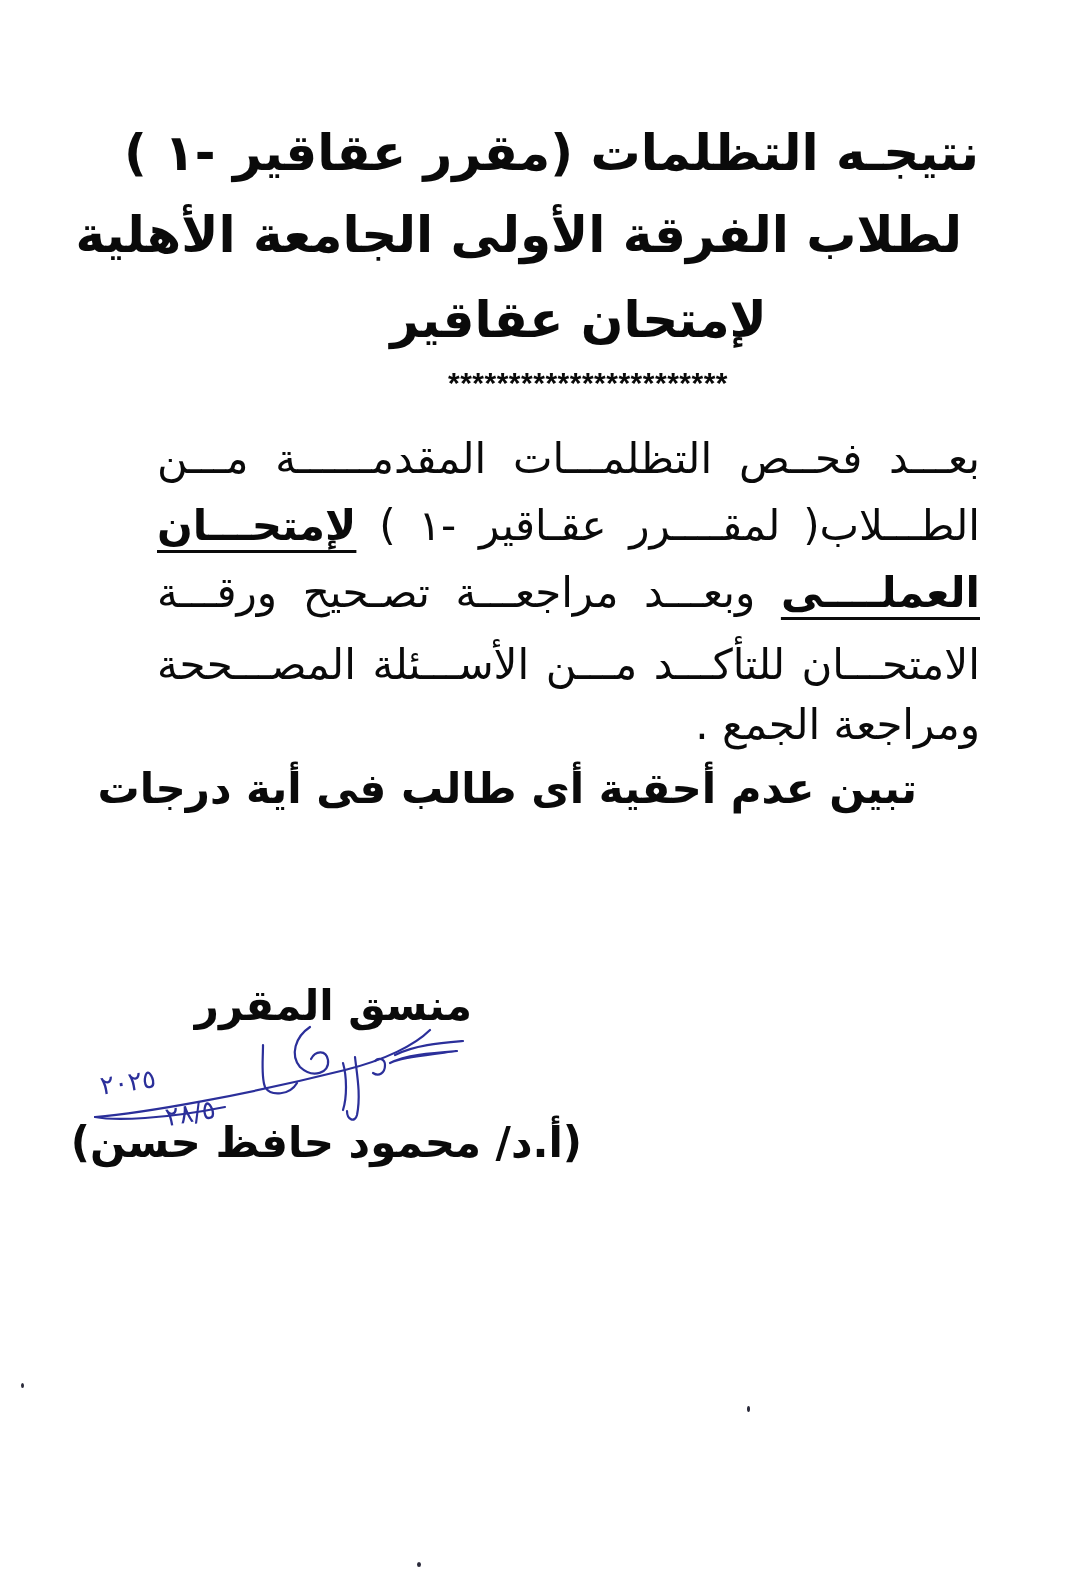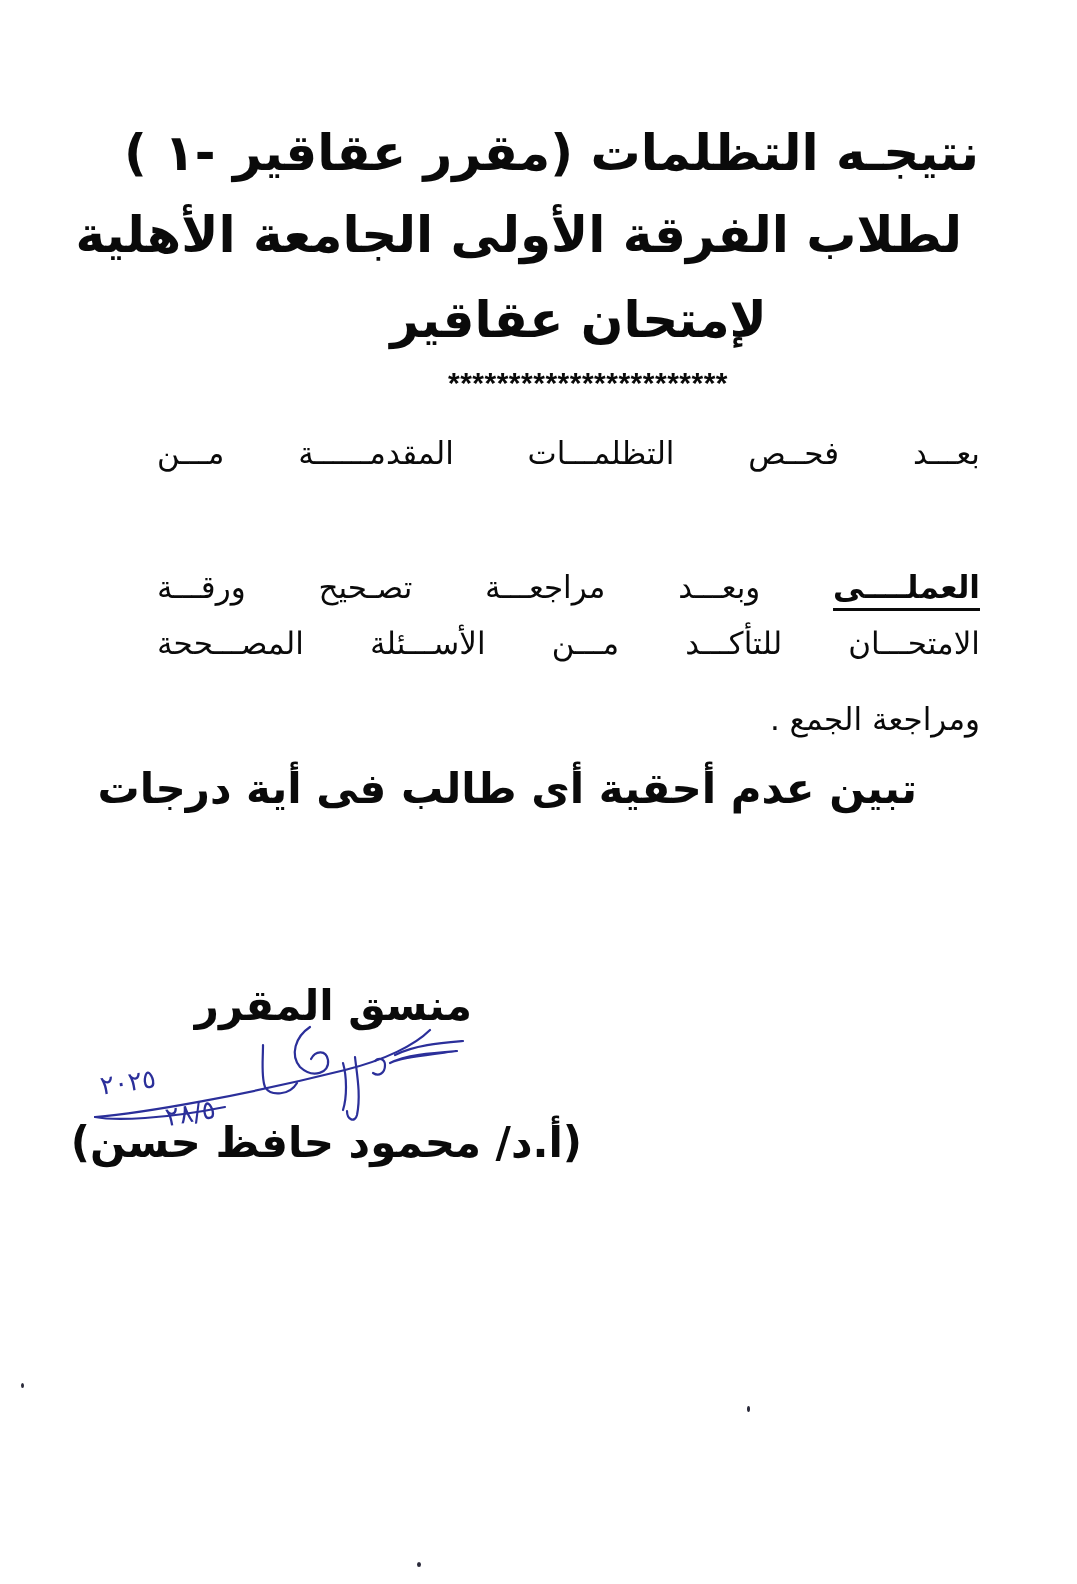--- a/index.html
+++ b/index.html
@@ -48,31 +48,31 @@
     letter-spacing: 0.5px;
     direction: ltr;
     white-space: nowrap;
     text-align: center;
   }
 
   .body-line {
     position: absolute;
     right: 97px;
     left: 157px;
-    font-size: 31px;
+    font-size: 42px;
     line-height: 1;
     white-space: nowrap;
     text-align: justify;
     text-align-last: justify;
     font-family: "DejaVu Sans", sans-serif;
   }
   #b1 { top: 438px; }
   #b2 { top: 505px; }
   #b3 { top: 572px; }
-  #b4 { top: 628px; font-family: Liberation Serif, serif; }
+  #b4 { top: 644px; }
   #b5 { top: 704px; left: auto; text-align: center; text-align-last: right; }
   .emph {
     font-weight: bold;
     text-decoration: underline;
     text-decoration-thickness: 3px;
     text-underline-offset: 10px;
   }
   .conclusion {
     position: absolute;
     top: 768px;
@@ -133,20 +133,24 @@
 
 <div class="page">
 
   <div id="t1" class="title-line">نتيجـه التظلمات (مقرر عقاقير -١ )</div>
   <div id="t2" class="title-line">لطلاب الفرقة الأولى الجامعة الأهلية</div>
   <div id="t3" class="title-line">لإمتحان عقاقير</div>
 
   <div class="stars">***********************</div>
 
   <div id="b1" class="body-line">بعـــد فحــص التظلمـــات المقدمــــــة مـــن</div>
+  <div id="b2" class="body-line">
+    <span>الطـــلاب( لمقــــرر عقـاقير -١ )</span>
+    <span class="emph">لإمتحـــان</span>
+  </div>
   <div id="b3" class="body-line">
     <span class="emph">العملــــى</span>
     <span>وبعـــد مراجعـــة تصـحيح ورقـــة</span>
   </div>
   <div id="b4" class="body-line">الامتحـــان للتأكـــد مـــن الأســـئلة المصـــححة</div>
   <div id="b5" class="body-line">ومراجعة الجمع .</div>
 
   <div class="conclusion">تبين  عدم أحقية أى طالب فى أية درجات</div>
 
   <div class="coord-title">منسق المقرر</div>

